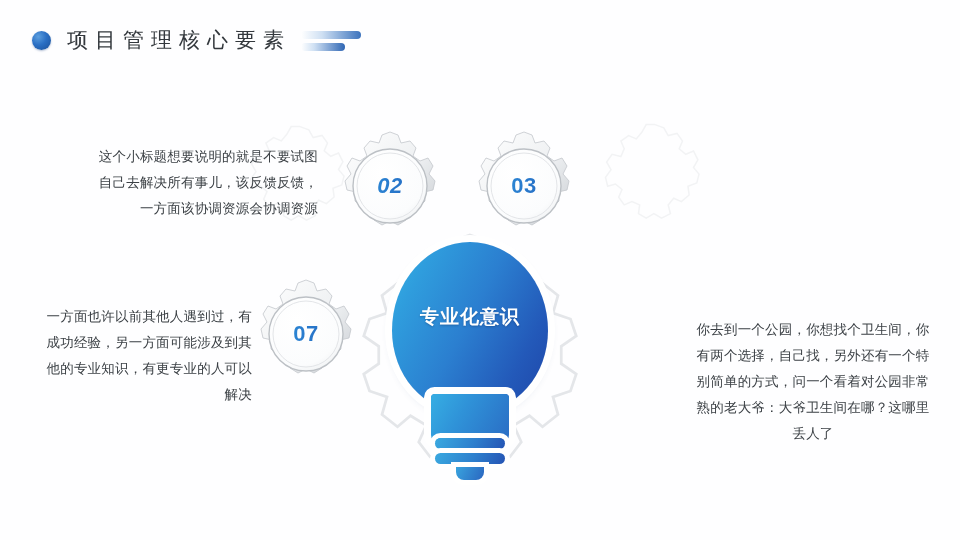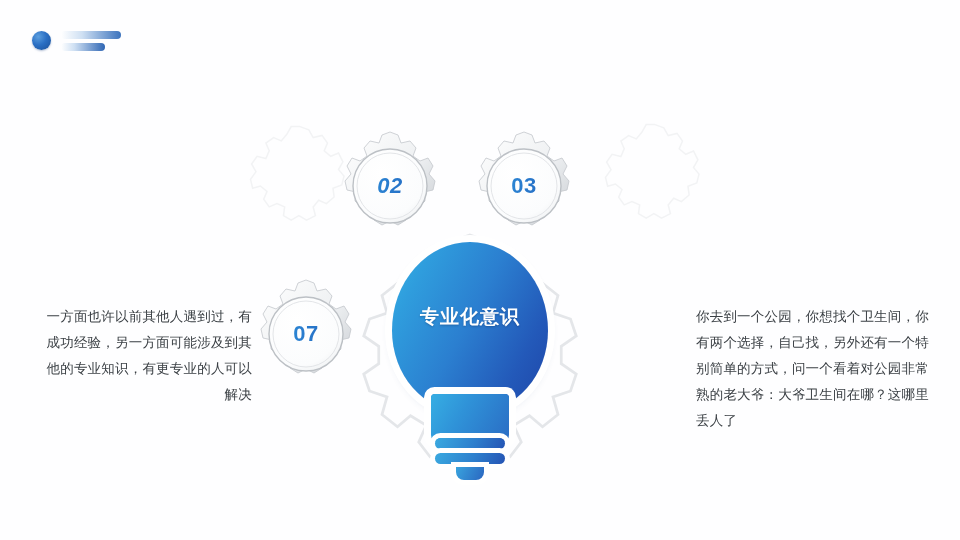--- a/index.html
+++ b/index.html
@@ -124,29 +124,30 @@
     position: absolute;
     font-size: 13.5px;
     line-height: 26px;
     color: #3b4045;
     font-family: "DejaVu Sans", "Liberation Sans", sans-serif;
     letter-spacing: .2px;
   }
   #txt-02 { left: 96px;  top: 143px; width: 222px; text-align: right; }
   #txt-03 { left: 634px; top: 143px; width: 226px; text-align: left; }
   #txt-01 { left: 36px;  top: 303px; width: 216px; text-align: right; }
-  #txt-04 { left: 696px; top: 303px; width: 234px; text-align: left; }
+  #txt-04 { left: 696px; top: 316px; width: 234px; text-align: center; }
 </style>
 </head>
 <body>
 
 <div id="slide">
 
   <div id="title-row">
     <span id="title-dot"></span>
+    <span id="title-text">项目管理核心要素</span>
     <span id="title-bars">
       <span class="tbar" id="tbar-1"></span>
       <span class="tbar" id="tbar-2"></span>
     </span>
   </div>
 
   <svg class="bg-gear" id="bg-gear-center" viewBox="0 0 100 100">
     <path d="M50 4 L56.5 6.2 L59 13.3 L66 11.3 L70.5 17.2 L67.5 23.9 L73.8 27.7 L79 23.3 L85.2 28.2
              L83.2 35.2 L90.2 37.6 L92.5 44.4 L86.5 48.5 L86.5 55.5 L92.5 59.6 L90.2 66.4 L83.2 68.8
              L85.2 75.8 L79 80.7 L73.8 76.3 L67.5 80.1 L70.5 86.8 L66 92.7 L59 90.7 L56.5 97.8 L50 100
@@ -221,16 +222,17 @@
                L90 62 L91 71 L84 78 L76 75 L70 81 L72 90 L64 95 L56 91 L48 95 L40 90 L42 81 L36 75
                L28 78 L21 71 L22 62 L13 60 L11 51 L17 44 L13 36 L18 28 L26 31 L33 26 L30 18 L36 11
                L45 13 L48 5 Z" fill="url(#gg1)" stroke="#c3c7cc" stroke-width="0.8"></path>
       <circle cx="56" cy="56" r="37" fill="url(#gc1)" stroke="#bcc0c5" stroke-width="1.4"></circle>
       <circle cx="56" cy="56" r="33" fill="none" stroke="#e3e5e8" stroke-width="1"></circle>
     </svg>
     <span class="num">03</span>
   </div>
 
 
+  <div class="txt" id="txt-02">这个小标题想要说明的就是不要试图自己去解决所有事儿，该反馈反馈，一方面该协调资源会协调资源</div>
   <div class="txt" id="txt-01">一方面也许以前其他人遇到过，有成功经验，另一方面可能涉及到其他的专业知识，有更专业的人可以解决</div>
   <div class="txt" id="txt-04">你去到一个公园，你想找个卫生间，你有两个选择，自己找，另外还有一个特别简单的方式，问一个看着对公园非常熟的老大爷：大爷卫生间在哪？这哪里丢人了</div>
 
 </div>
 
 </body></html>

